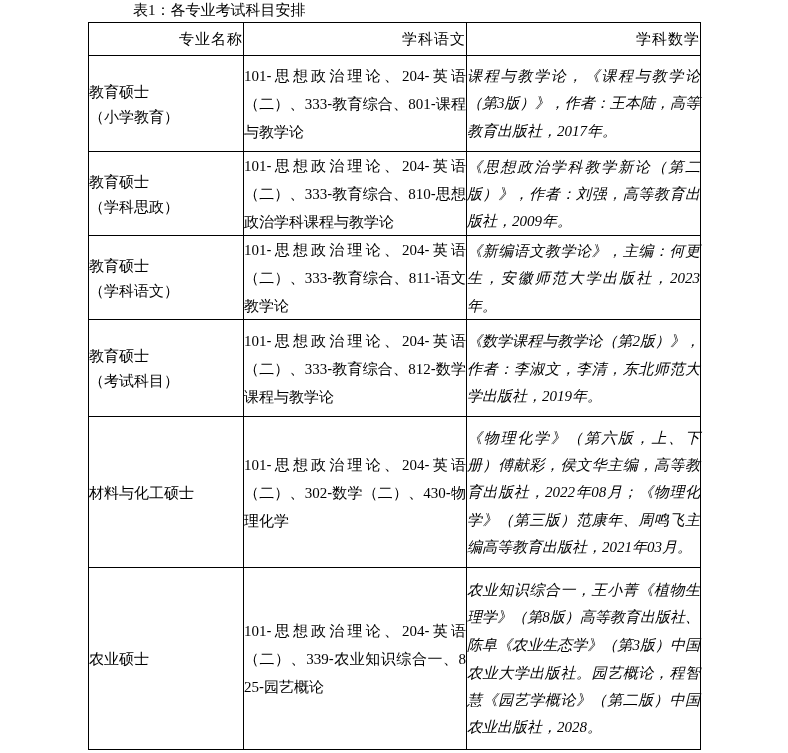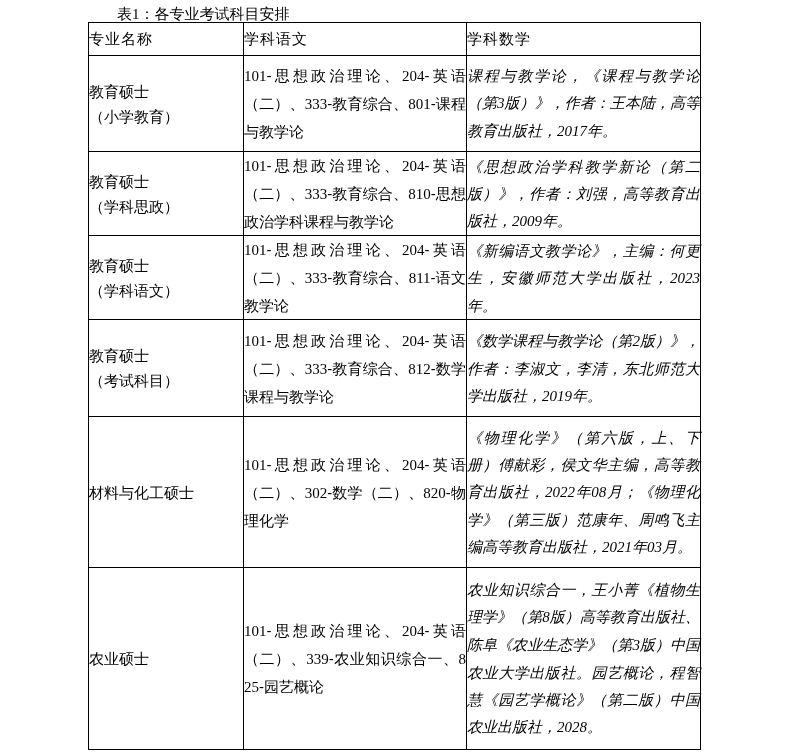--- a/index.html
+++ b/index.html
@@ -17,24 +17,24 @@
   }
 
   .page {
     position: relative;
     width: 788px;
     height: 753px;
   }
 
   .caption {
     position: absolute;
-    left: 117px;
+    left: 133px;
     top: 0px;
     font-size: 15px;
-    line-height: 28px;
+    line-height: 20px;
     white-space: nowrap;
     letter-spacing: 0px;
   }
 
   .table-wrap {
     position: absolute;
     left: 88px;
     top: 22px;
     width: 612px;
   }
@@ -55,21 +55,21 @@
     border: 1px solid #000;
     padding: 0;
     font-weight: normal;
     font-size: 15px;
     vertical-align: middle;
   }
 
   
   .hdr-cell {
     height: 32px;
-    text-align: left;
+    text-align: right;
     vertical-align: middle;
     font-size: 15.5px;
     letter-spacing: 1px;
   }
 
   
   .major {
     vertical-align: middle;
     line-height: 25px;
     font-size: 15.5px;
@@ -165,21 +165,21 @@
           </td>
           <td class="subjects"><span class="num">101</span>-思想政治理论、<span class="num">204</span>-英语（二）、<span class="num">333</span>-教育综合、<span class="num">812</span>-数学课程与教学论</td>
           <td class="books">《数学课程与教学论（第<span class="num">2</span>版）》，作者：李淑文，李清，东北师范大学出版社，<span class="num">2019</span>年。</td>
         </tr>
 
         <tr style="height:151px">
           <td class="major">
             <span class="ln">材料与化工硕士</span>
             <span class="ln"></span>
           </td>
-          <td class="subjects"><span class="num">101</span>-思想政治理论、<span class="num">204</span>-英语（二）、<span class="num">302</span>-数学（二）、<span class="num">820</span>-物理化学</td>
+          <td class="subjects"><span class="num">101</span>-思想政治理论、<span class="num">204</span>-英语（二）、<span class="num">302</span>-数学（二）、<span class="num">430</span>-物理化学</td>
           <td class="books">《物理化学》（第六版，上、下册）傅献彩，侯文华主编，高等教育出版社，<span class="num">2022</span>年<span class="num">08</span>月；《物理化学》（第三版）范康年、周鸣飞主编高等教育出版社，<span class="num">2021</span>年<span class="num">03</span>月。</td>
         </tr>
 
         <tr style="height:182px">
           <td class="major">
             <span class="ln">农业硕士</span>
             <span class="ln"></span>
           </td>
           <td class="subjects"><span class="num">101</span>-思想政治理论、<span class="num">204</span>-英语（二）、<span class="num">339</span>-农业知识综合一、<span class="num">825</span>-园艺概论</td>
           <td class="books">农业知识综合一，王小菁《植物生理学》（第<span class="num">8</span>版）高等教育出版社、陈阜《农业生态学》（第<span class="num">3</span>版）中国农业大学出版社。园艺概论，程智慧《园艺学概论》（第二版）中国农业出版社，<span class="num">2028</span>。</td>

